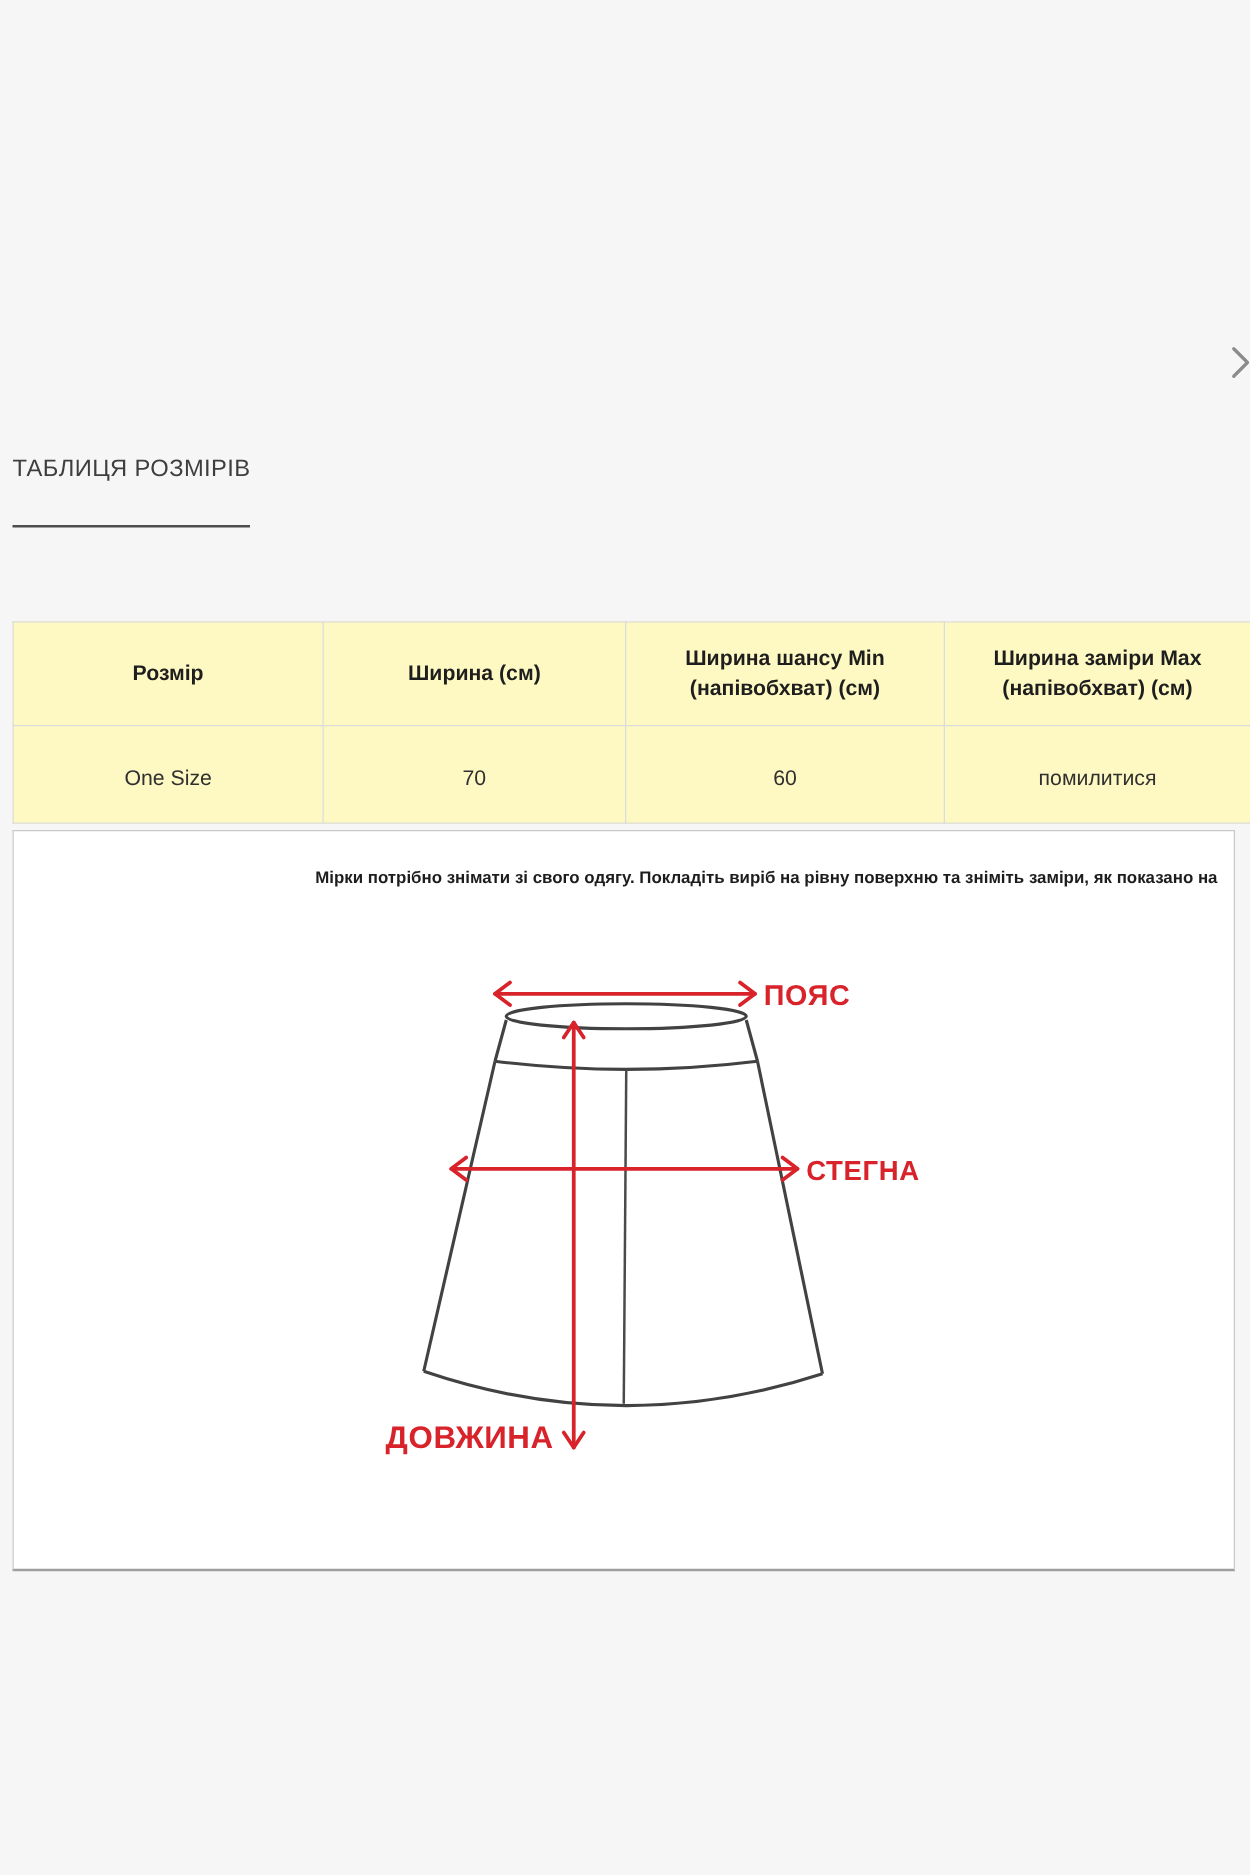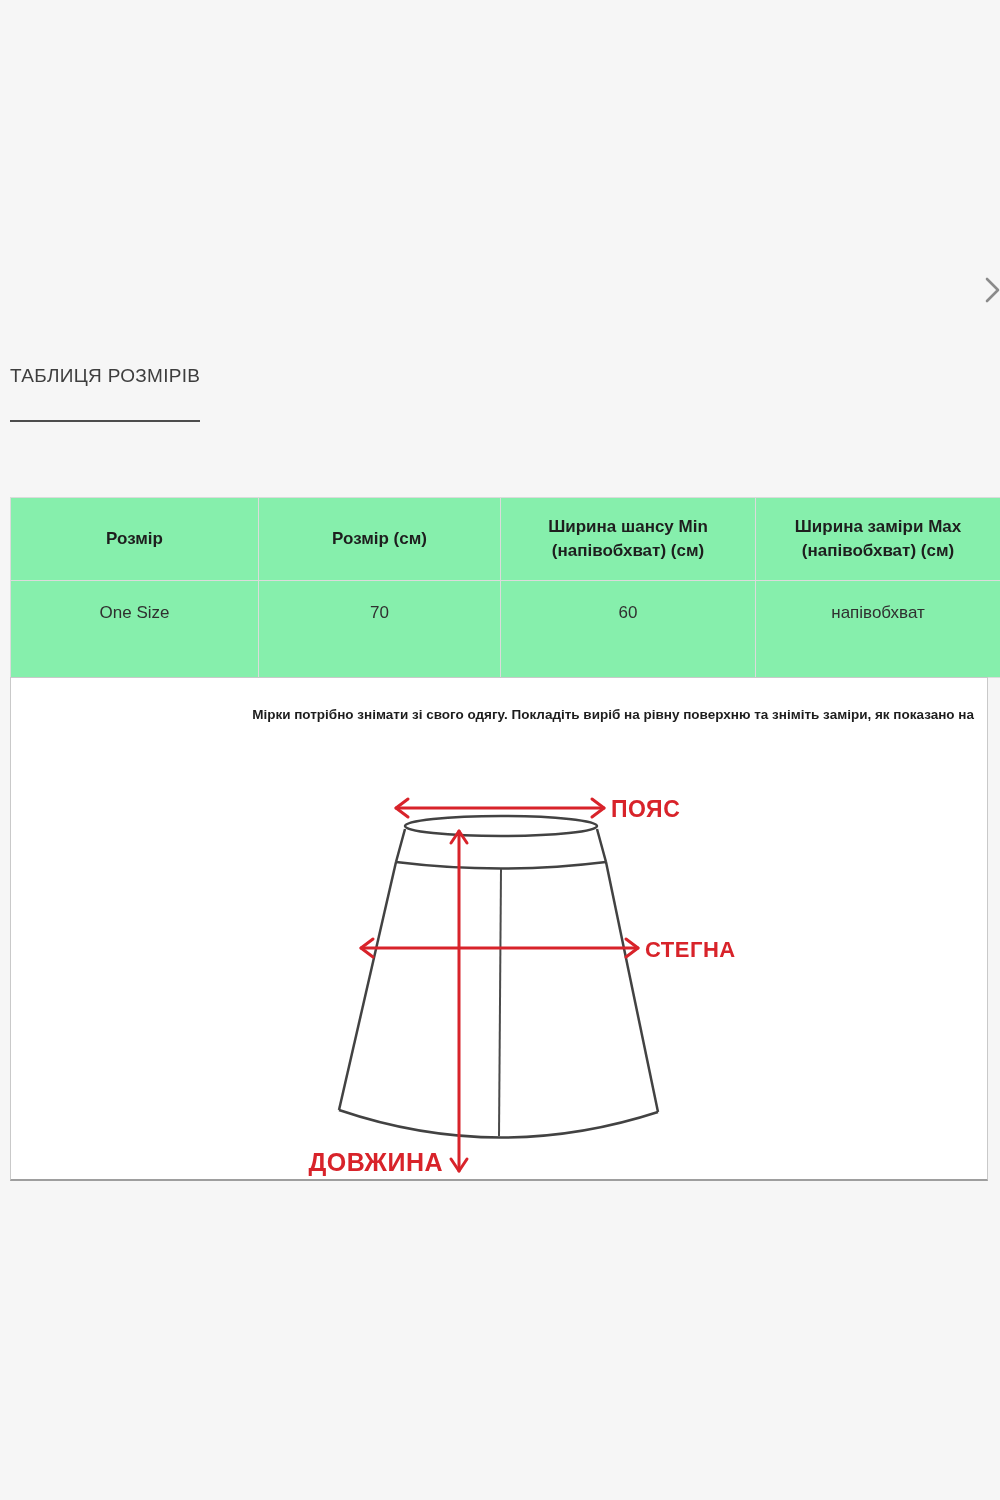--- a/index.html
+++ b/index.html
@@ -25,39 +25,39 @@
   }
   .tab {
     font-size: 19px; color: #3e3e3e; letter-spacing: 0.3px;
     padding-bottom: 33px; cursor: pointer; white-space: nowrap;
   }
   .tab.active { border-bottom: 2px solid #4d4d4d; }
 
   
   table.size-table {
     position: absolute; left: 10px; top: 465px; width: 990px;
-    border-collapse: collapse; background: #86efac;
+    border-collapse: collapse; background: #fef9c3;
     table-layout: fixed;
   }
   .size-table th, .size-table td {
     border: 1px solid #dbdbdb; text-align: center;
   }
   .size-table th {
     height: 83px; vertical-align: middle;
     font-size: 17px; font-weight: bold; color: #1e1e1e; line-height: 24px;
   }
   .size-table td {
-    height: 97px; vertical-align: top; padding-top: 22px;
+    height: 78px; vertical-align: top; padding-top: 32px;
     font-size: 17px; font-weight: normal; color: #303030;
   }
   .size-table .hline { display: block; }
 
   
   .guide-box {
-    position: absolute; left: 10px; top: 645px; width: 978px; height: 504px;
+    position: absolute; left: 10px; top: 632px; width: 978px; height: 593px;
     background: #ffffff;
     border: 1px solid #c9c9c9; border-bottom: 2px solid #9e9e9e;
   }
   .guide-instructions {
     position: absolute; top: 27px; right: 13px; width: 740px;
     text-align: right;
     font-size: 13.5px; font-weight: bold; color: #1d1d1d; line-height: 19px;
   }
   .diagram-svg { position: absolute; left: 0; top: 0; width: 976px; height: 589px; }
 
@@ -89,39 +89,39 @@
         <col style="width:255px">
         <col style="width:245px">
     </colgroup>
     <thead>
       <tr>
         <th>
           <span class="hline">Розмір</span>
           <span class="hline"></span>
         </th>
         <th>
-          <span class="hline">Розмір (см)</span>
+          <span class="hline">Ширина (см)</span>
           <span class="hline"></span>
         </th>
         <th>
           <span class="hline">Ширина шансу Min</span>
           <span class="hline">(напівобхват) (см)</span>
         </th>
         <th>
           <span class="hline">Ширина заміри Max</span>
           <span class="hline">(напівобхват) (см)</span>
         </th>
       </tr>
     </thead>
     <tbody>
       <tr>
         <td>One Size</td>
         <td>70</td>
         <td>60</td>
-        <td>напівобхват</td>
+        <td>помилитися</td>
       </tr>
     </tbody>
   </table>
 
   <div class="guide-box">
 
     <div class="guide-instructions">
       <div>Мірки потрібно знімати зі свого одягу. Покладіть виріб на рівну поверхню та зніміть заміри, як показано на</div>
     </div>
 

